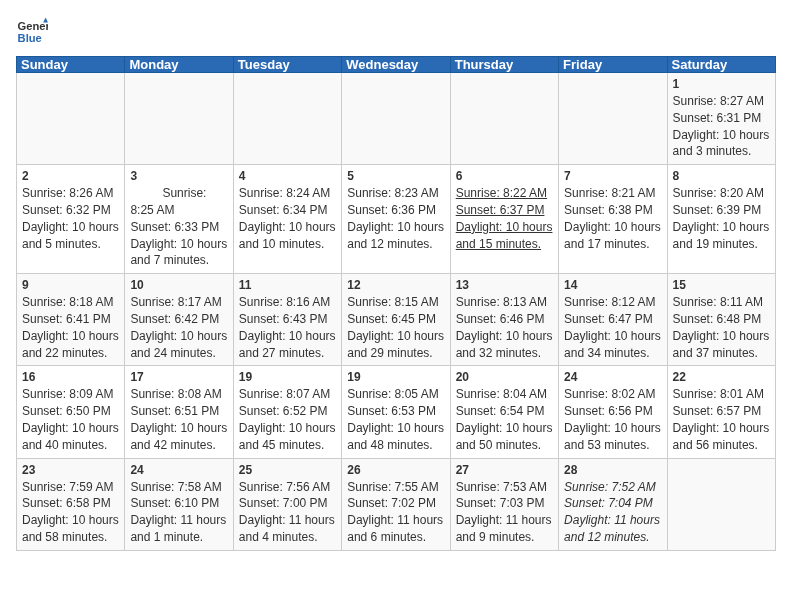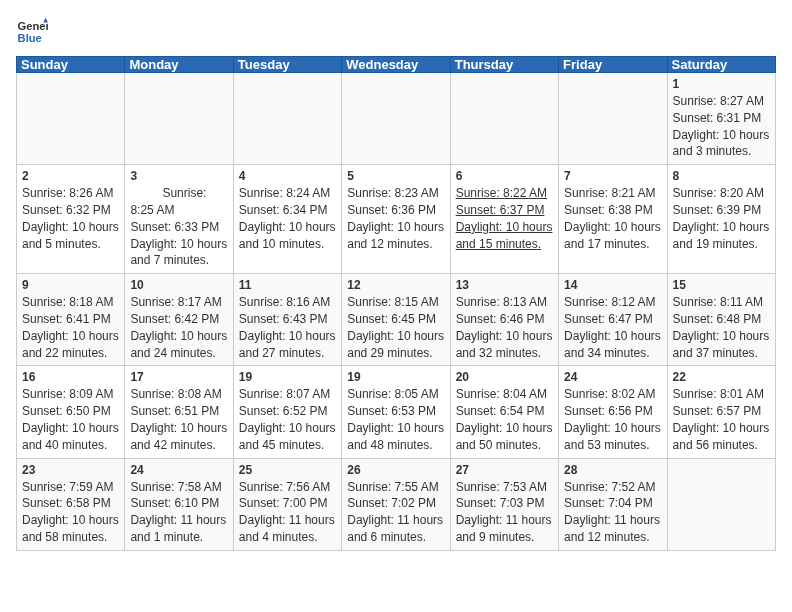--- a/index.html
+++ b/index.html
@@ -224,20 +224,20 @@
 Daylight: 11 hours
 and 4 minutes.</span></td>
         <td><span class="day-number">26</span><span class="day-info" style="white-space: pre-line;">Sunrise: 7:55 AM
 Sunset: 7:02 PM
 Daylight: 11 hours
 and 6 minutes.</span></td>
         <td><span class="day-number">27</span><span class="day-info" style="white-space: pre-line;">Sunrise: 7:53 AM
 Sunset: 7:03 PM
 Daylight: 11 hours
 and 9 minutes.</span></td>
-        <td><span class="day-number">28</span><span class="day-info" style="white-space: pre-line;">Sunrise: 7:52 AM
+        <td><span class="day-number">28</span><span class="day-info" style="white-space: pre-line; font-style: italic;">Sunrise: 7:52 AM
 Sunset: 7:04 PM
 Daylight: 11 hours
 and 12 minutes.</span></td>
         <td></td>
       </tr>
     </tbody>
 </table>
 
 </body></html>

